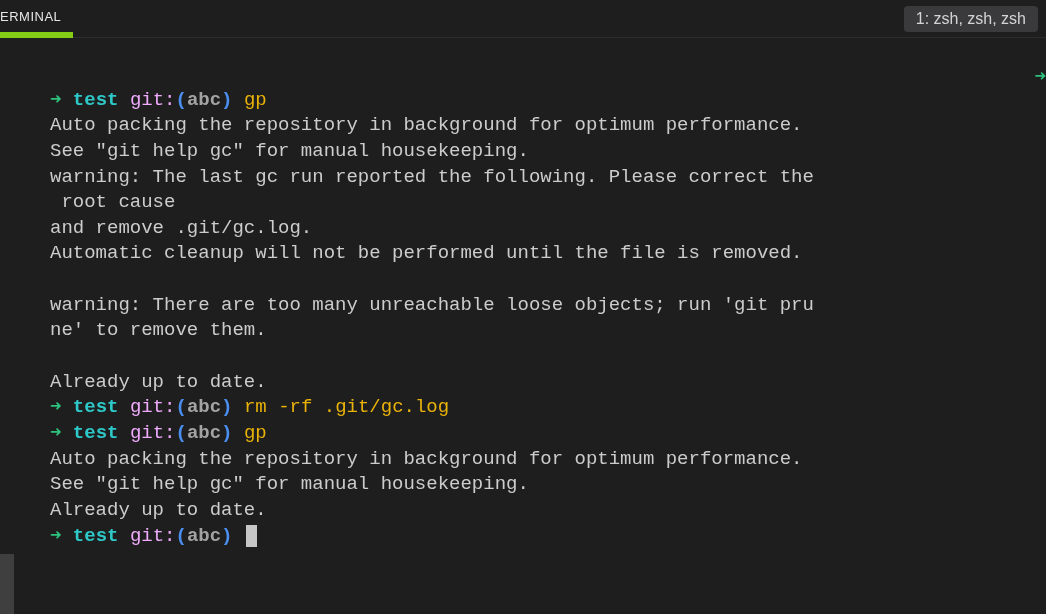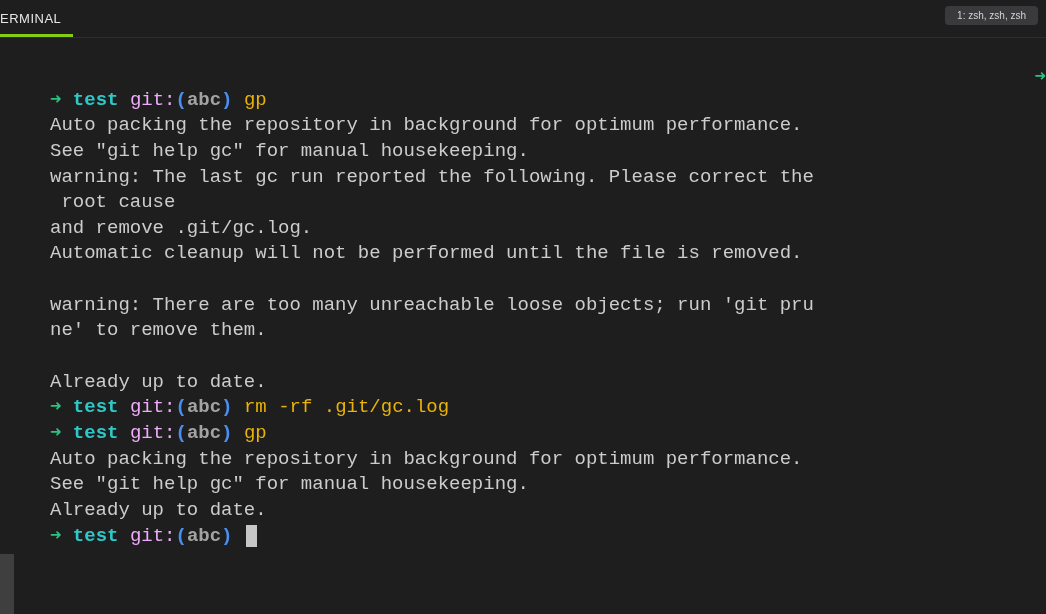--- a/index.html
+++ b/index.html
@@ -20,30 +20,30 @@
       background: #1e1e1e;
       border-bottom: 1px solid #2d2d2d;
       padding-left: 0;
       position: relative;
     }
     .tab {
       color: #e6e6e6;
       font-size: 13px;
       padding: 10px 12px 8px 0;
       letter-spacing: 0.5px;
-      border-bottom: 3px solid #84cc16;
+      border-bottom: 6px solid #84cc16;
       font-family: -apple-system, BlinkMacSystemFont, 'Segoe UI', sans-serif;
     }
     .session-label {
       position: absolute;
       right: 8px;
       top: 6px;
       background: #3a3a3c;
       color: #d4d4d4;
-      font-size: 10px;
+      font-size: 16px;
       padding: 4px 12px;
       border-radius: 4px;
       font-family: -apple-system, BlinkMacSystemFont, 'Segoe UI', sans-serif;
     }
     .terminal-content {
       padding: 24px 0 0 50px;
       line-height: 1.35;
       white-space: pre-wrap;
       word-wrap: break-word;
       width: 970px;

